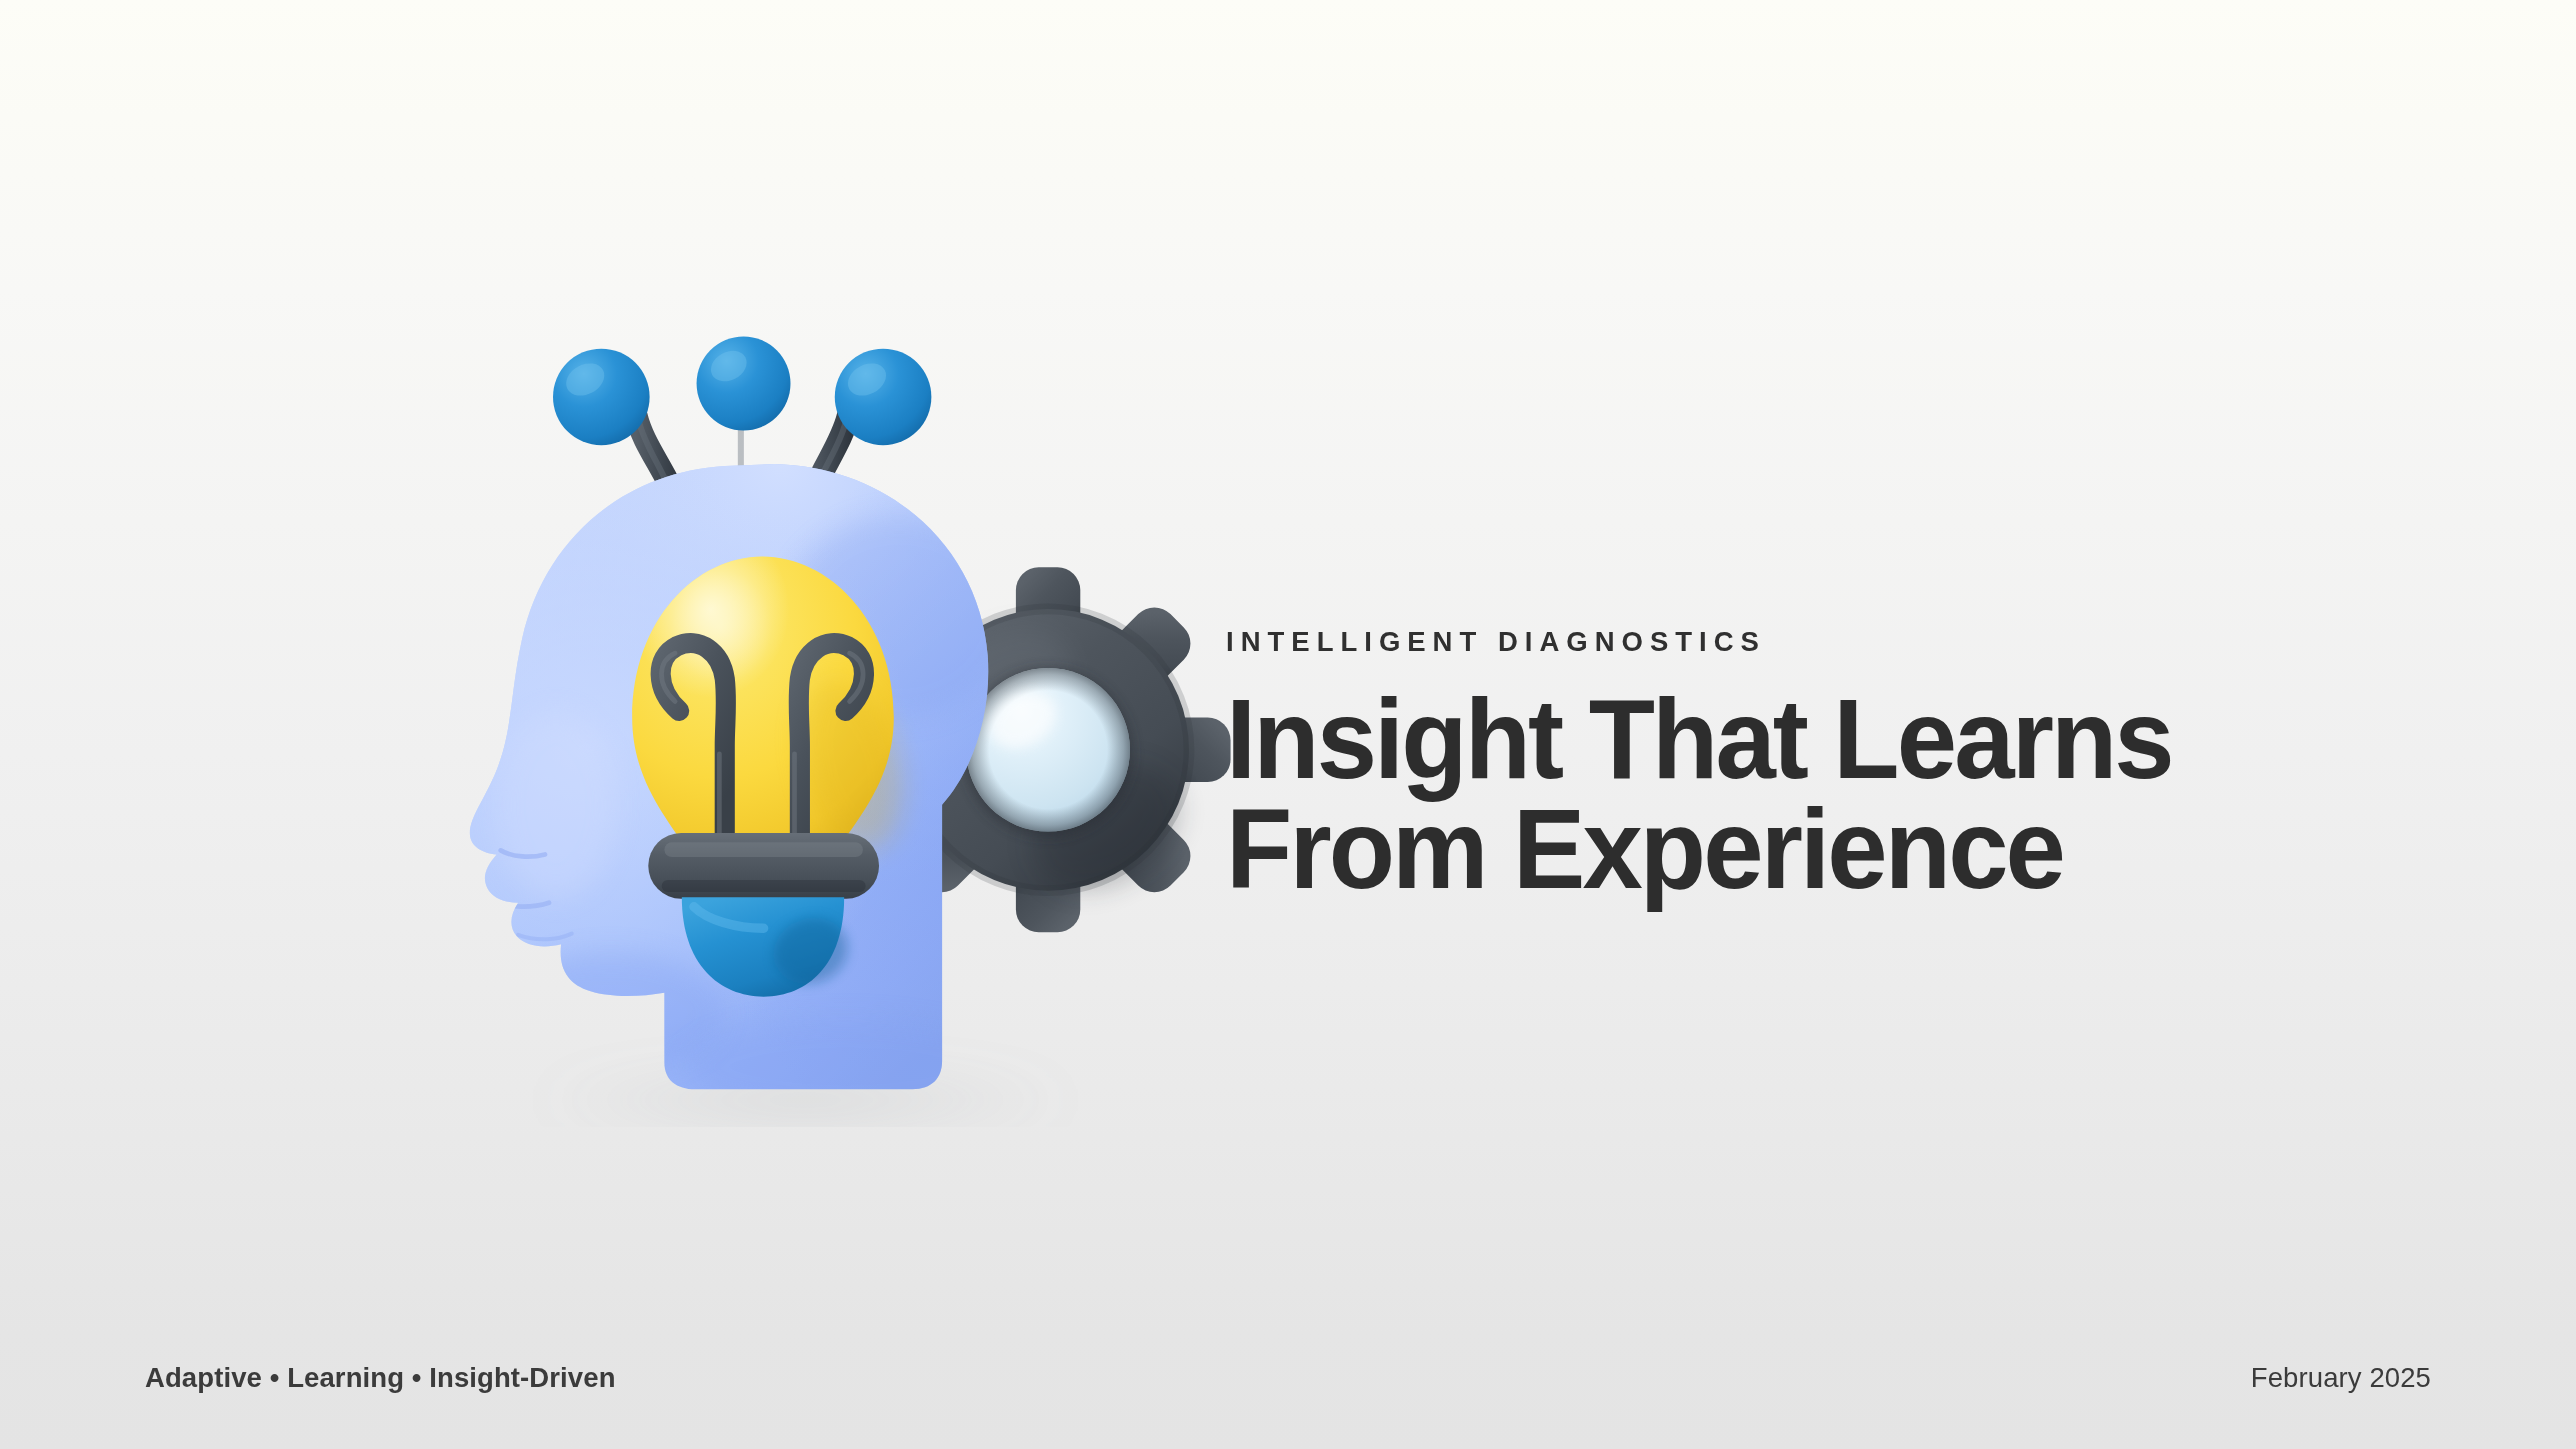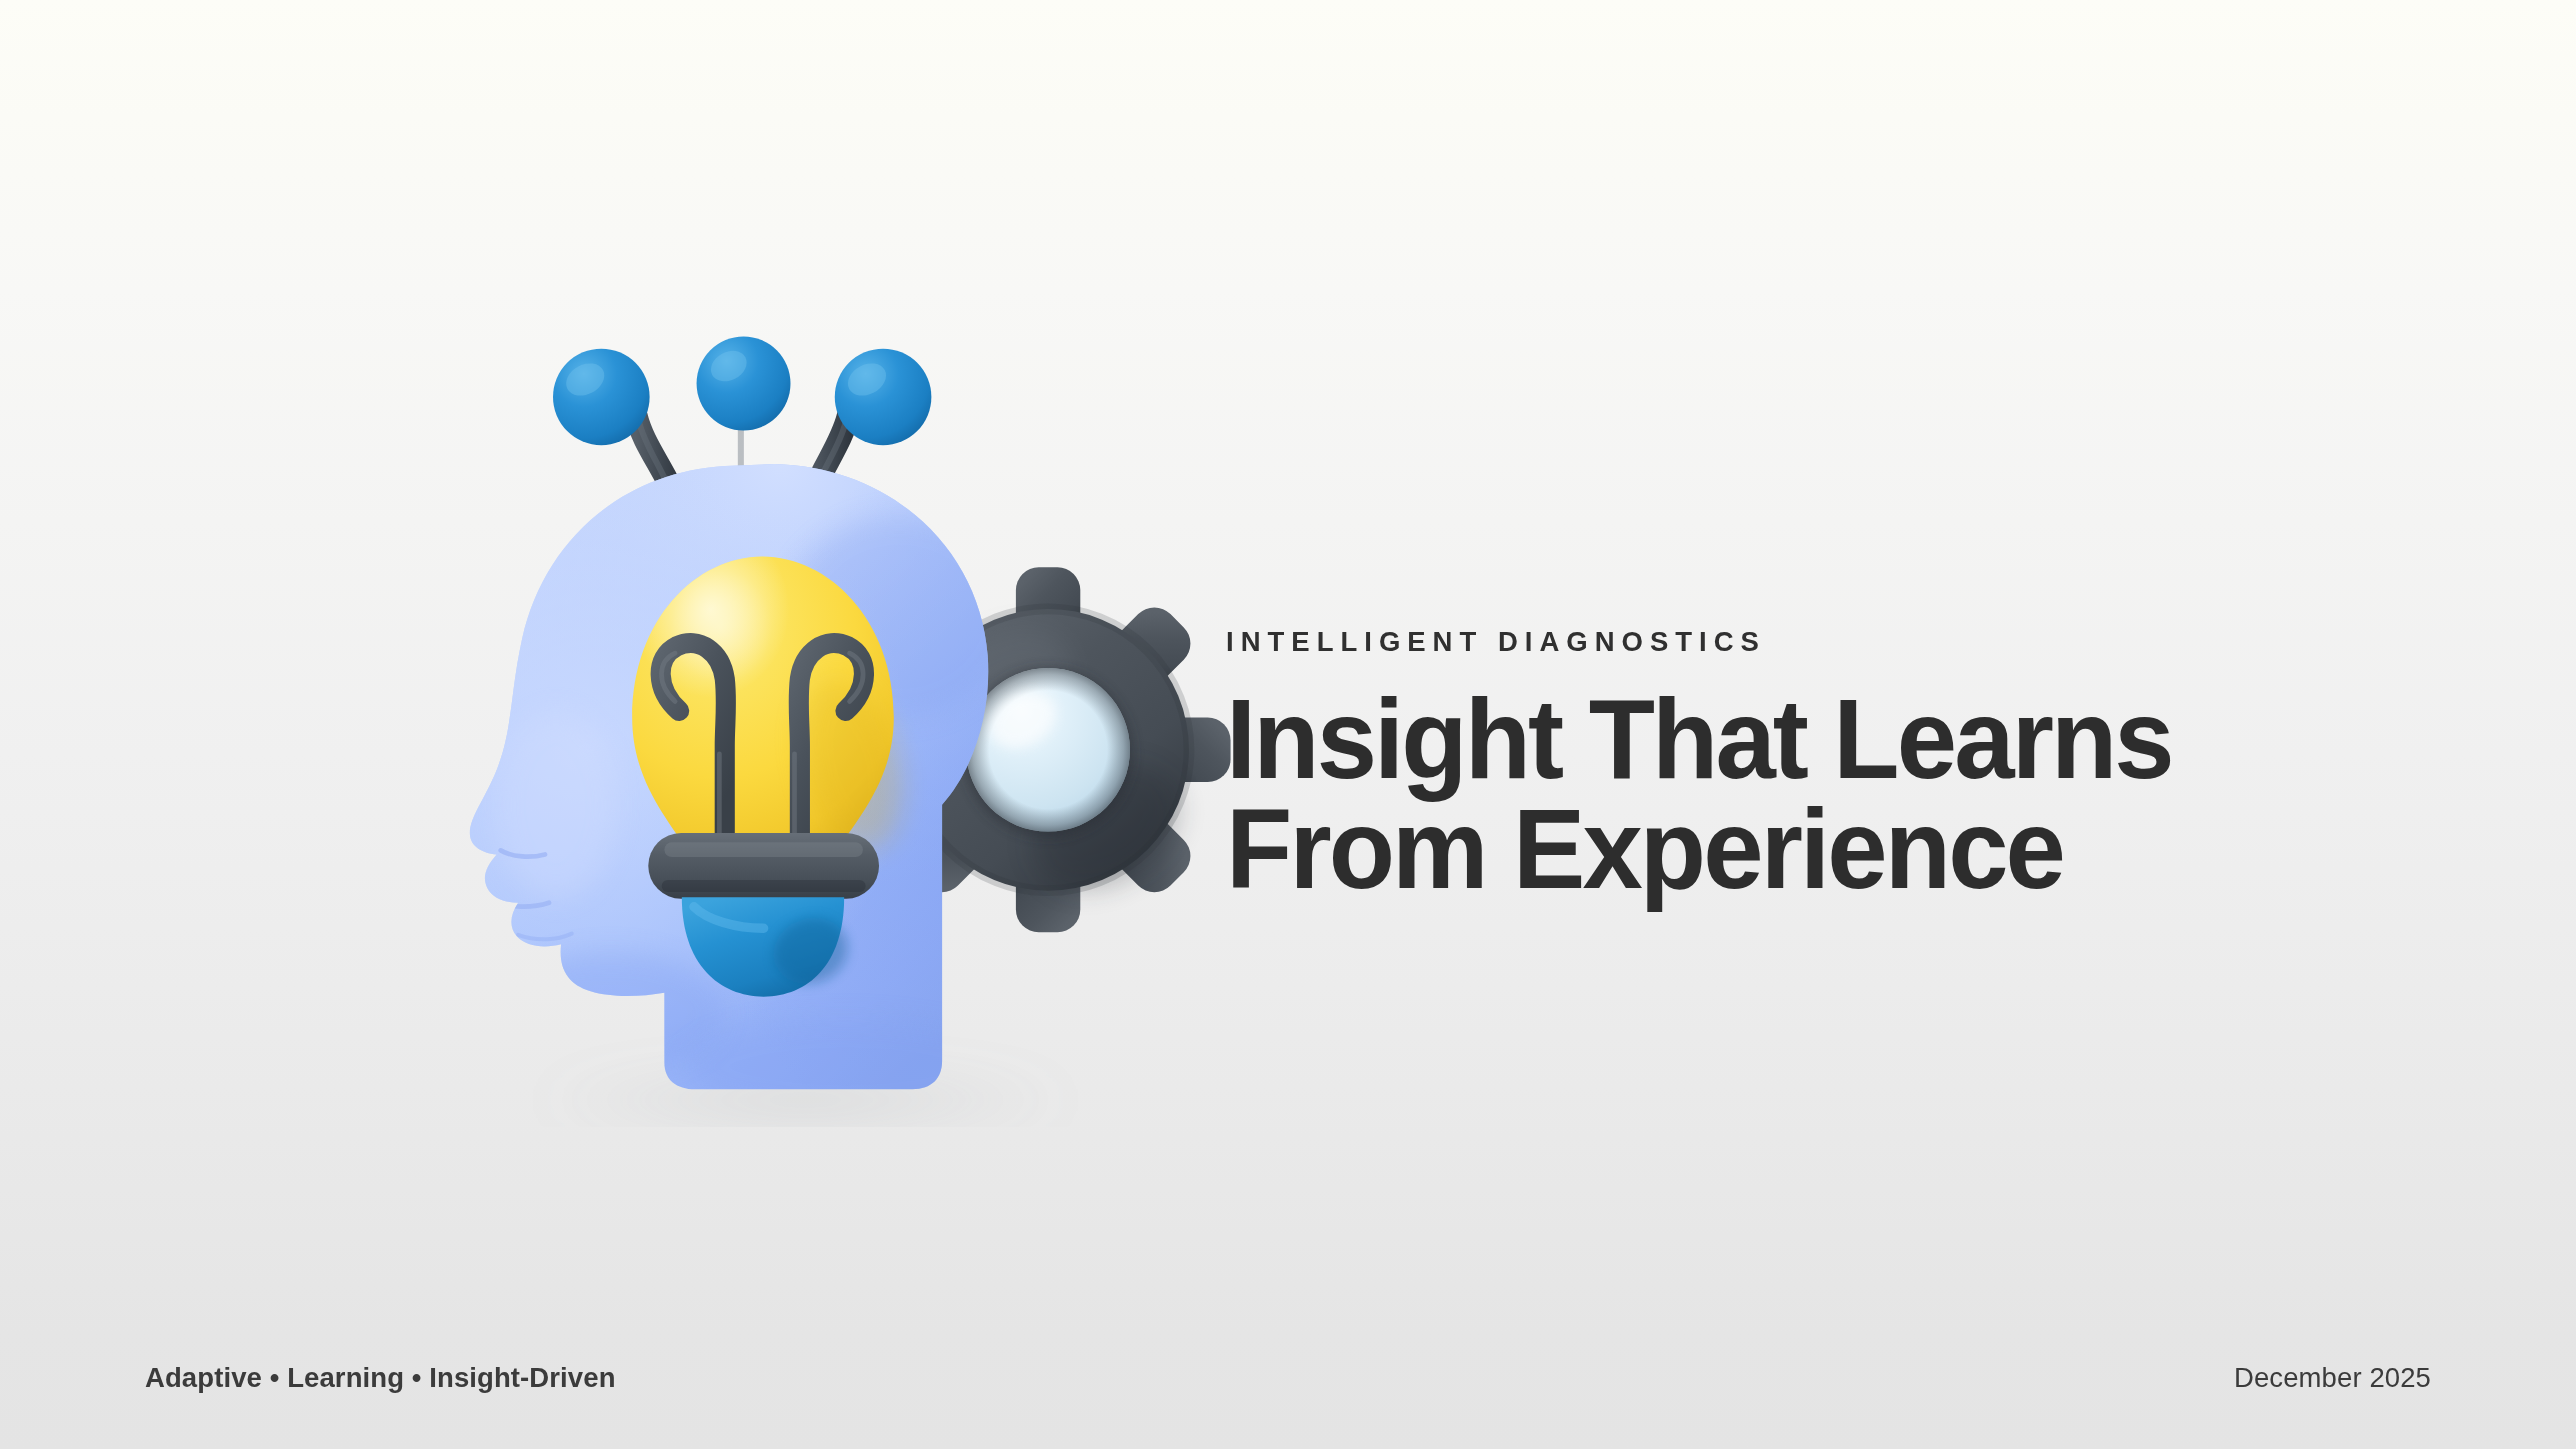--- a/index.html
+++ b/index.html
@@ -366,16 +366,16 @@
     </svg>
   </div>
 
   <div id="textblock">
     <div id="eyebrow">INTELLIGENT DIAGNOSTICS</div>
     <div class="headline-line">Insight That Learns</div>
     <div class="headline-line">From Experience</div>
   </div>
 
   <div id="footer-left">Adaptive • Learning • Insight-Driven</div>
-  <div id="footer-right">December 2025</div>
+  <div id="footer-right">February 2025</div>
 
 </div>
 
 
 </body></html>

